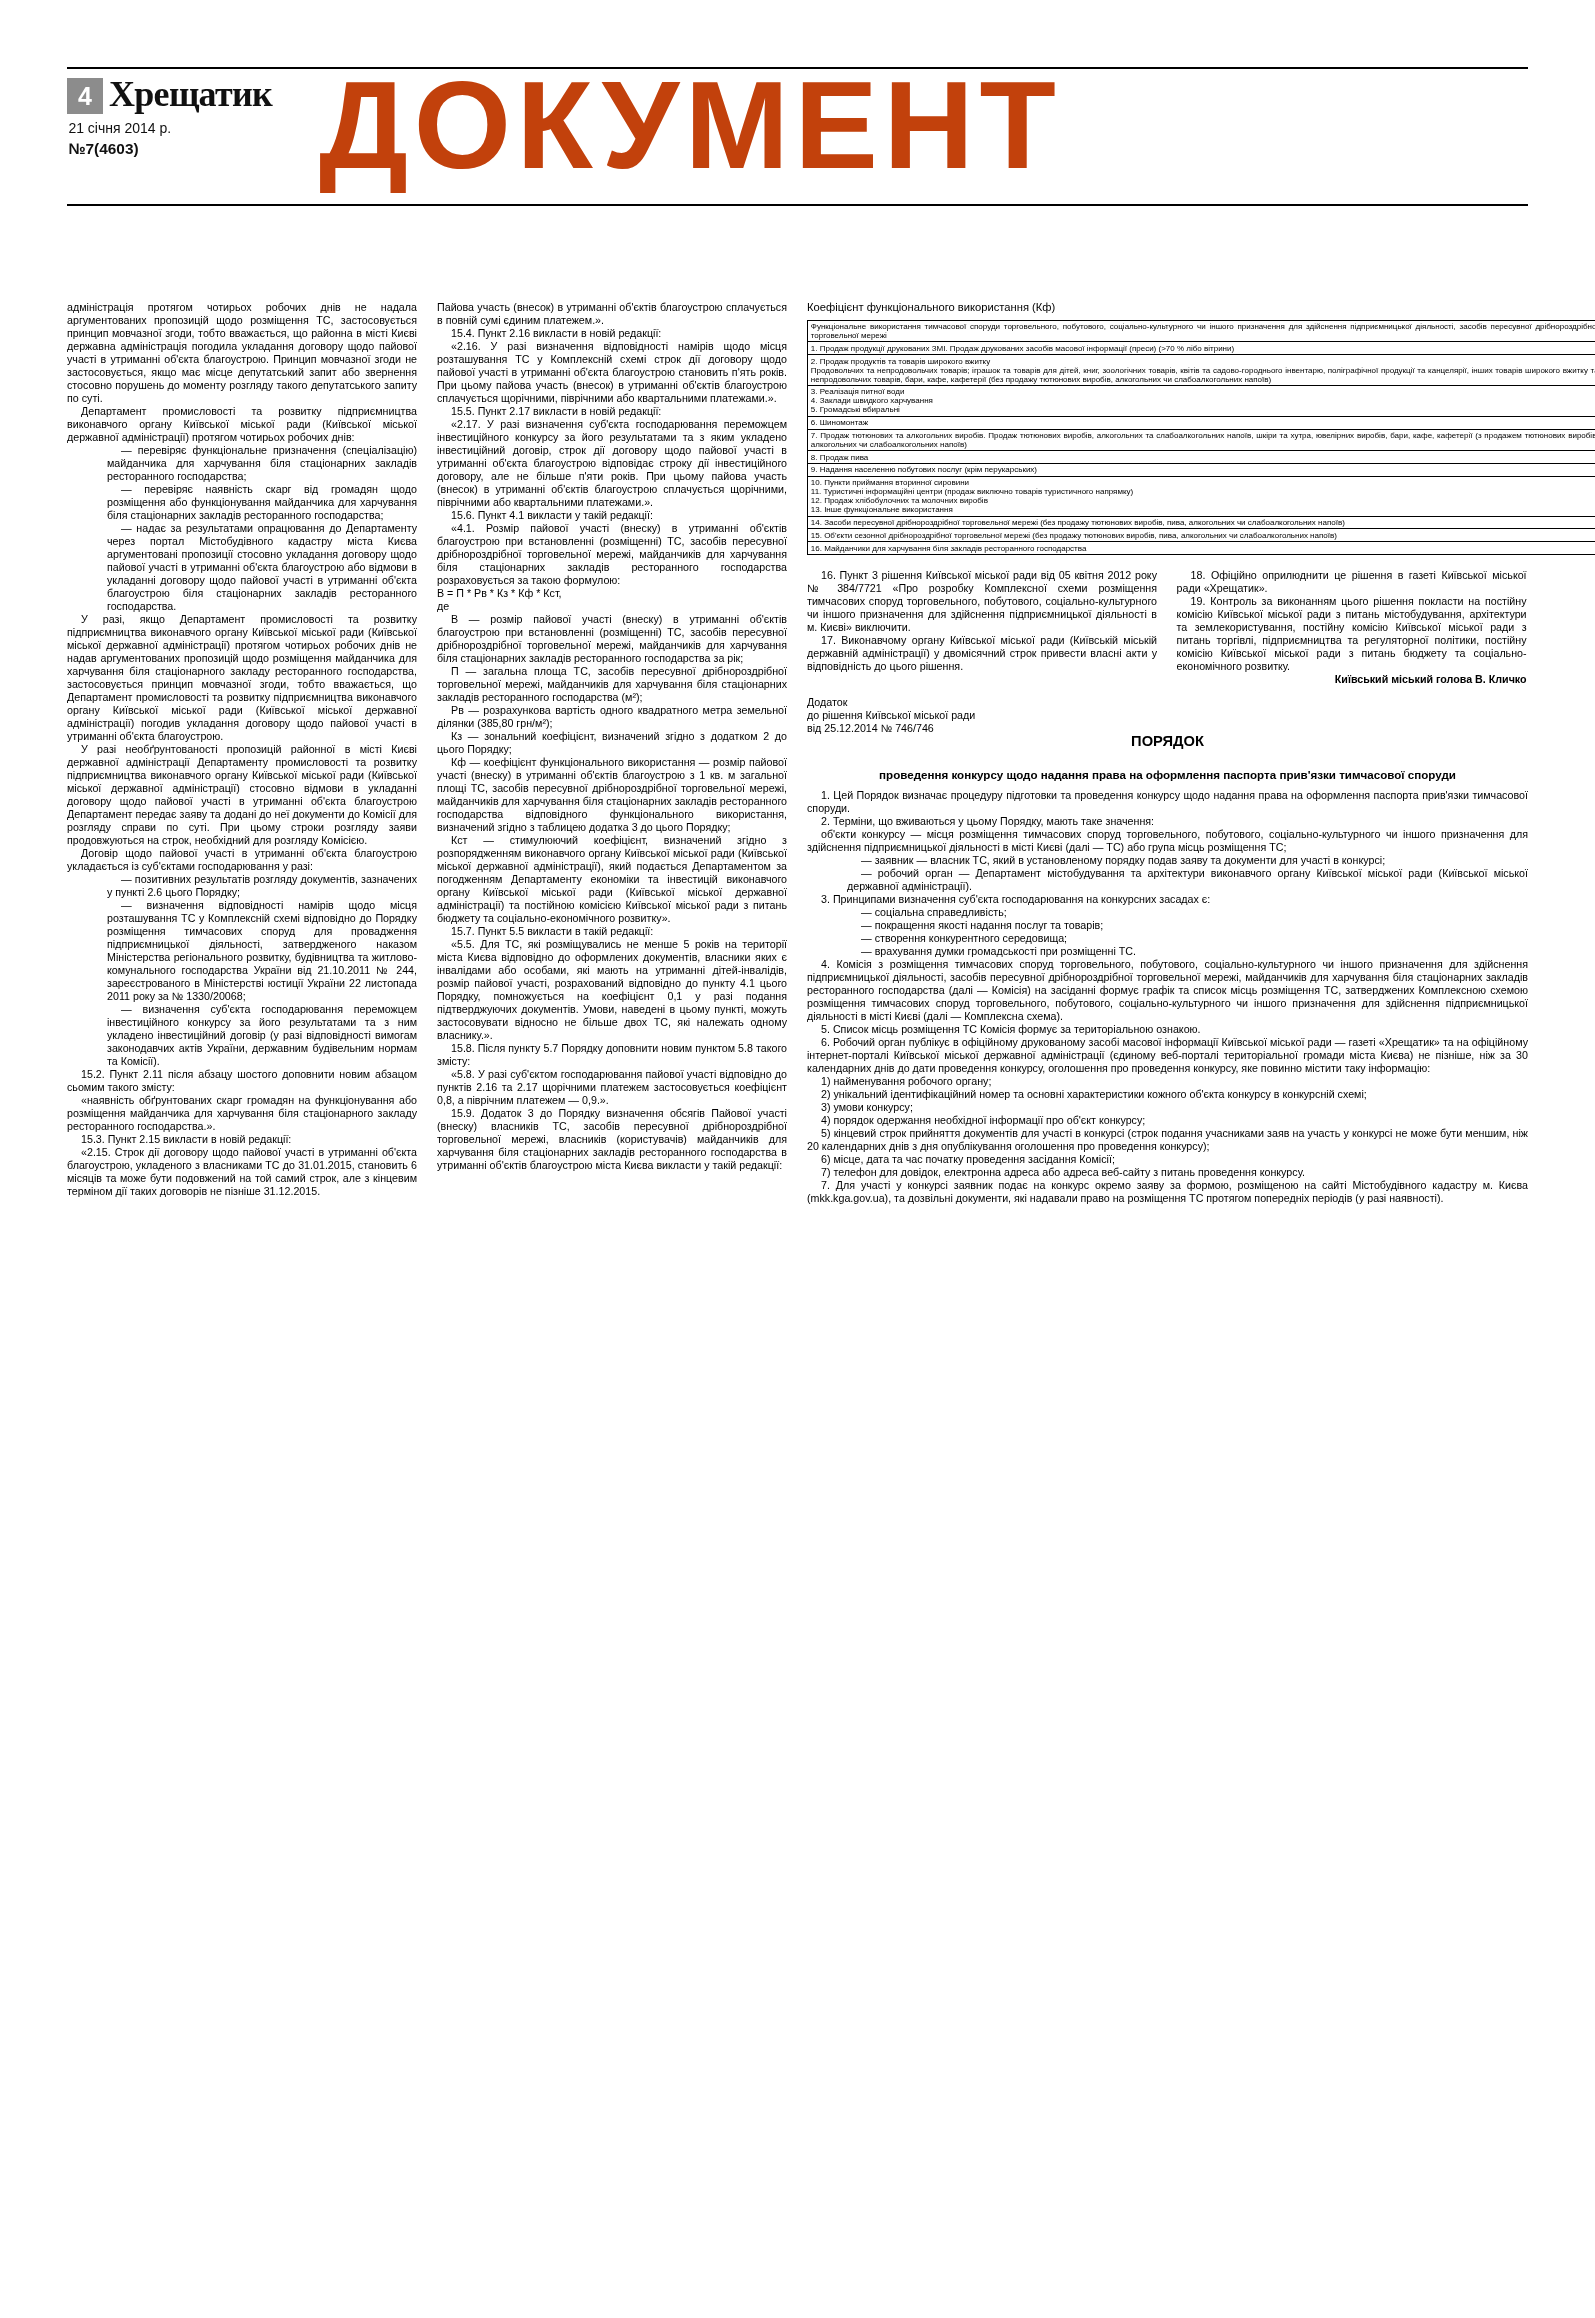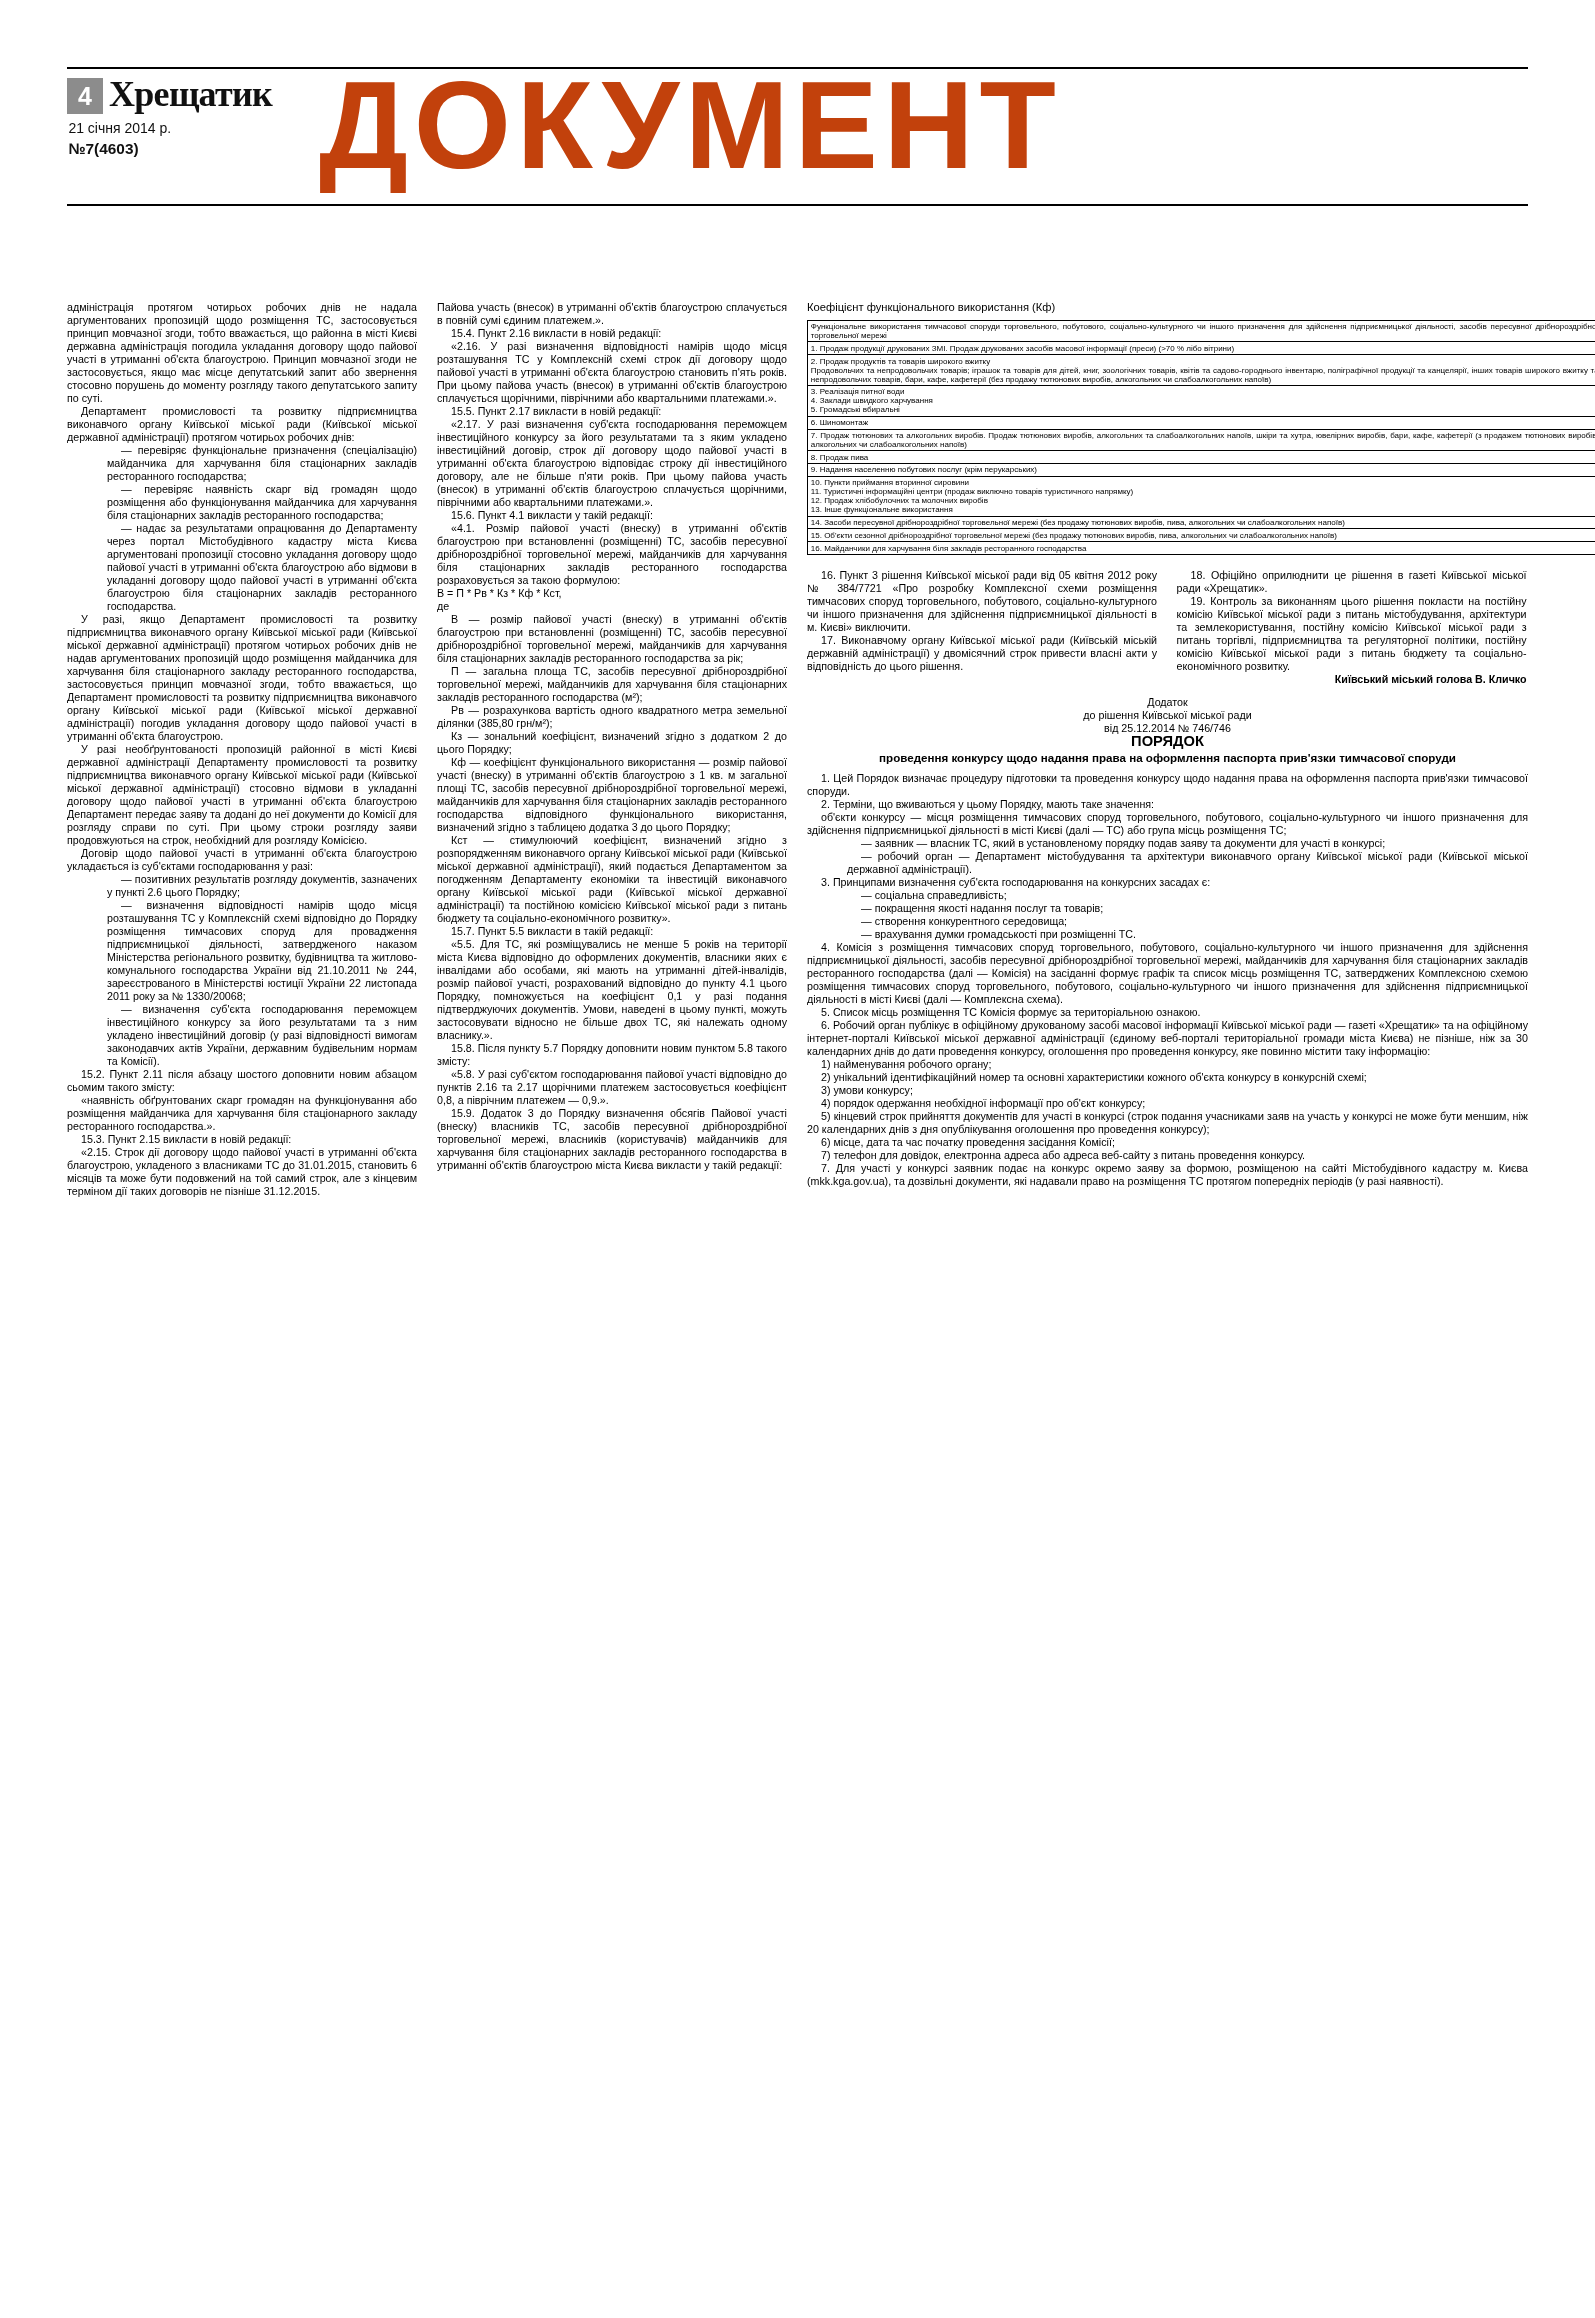--- a/index.html
+++ b/index.html
@@ -166,39 +166,39 @@
   .gap14 { height: 9.8px; }
   .gap20 { height: 14px; }
 
   .sig {
     font-weight: bold;
     text-align: right;
     text-indent: 0;
     margin-top: 7px;
   }
   .appendix-head {
-    text-align: center;
+    text-align: left;
     text-indent: 0;
     font-size: 10.7px;
     line-height: 13px;
   }
   .order-title {
     text-align: center;
     font-weight: bold;
     font-size: 14.7px;
     text-indent: 0;
     margin-top: 0;
   }
   .order-sub {
     text-align: center;
     font-weight: bold;
     font-size: 11.6px;
     line-height: 14.7px;
     text-indent: 0;
-    margin-top: 3px;
+    margin-top: 20px;
   }
   .clearfix::after { content: ""; display: table; clear: both; }
 </style>
 </head>
 <body>
 
 <div class="page">
 
   <div class="masthead">
     <div class="rule-top"></div>

